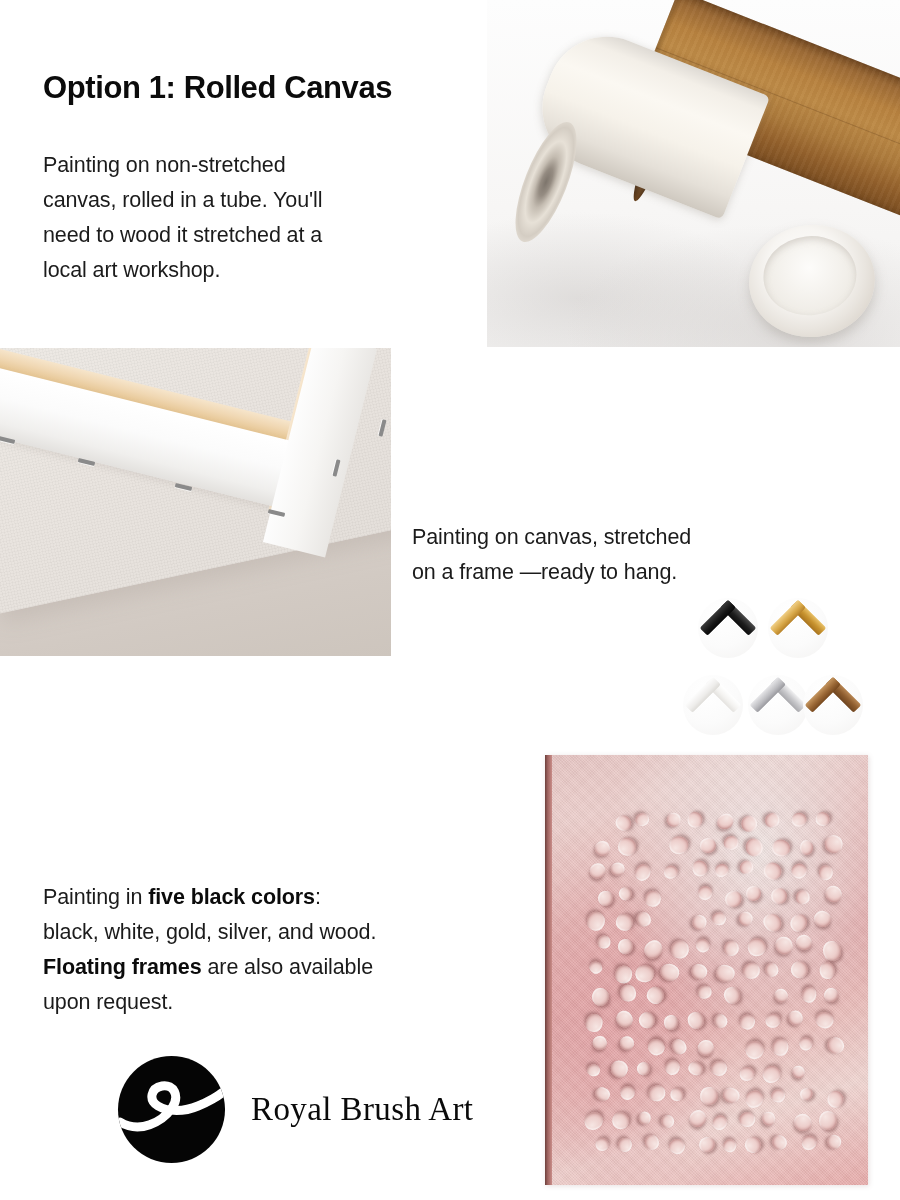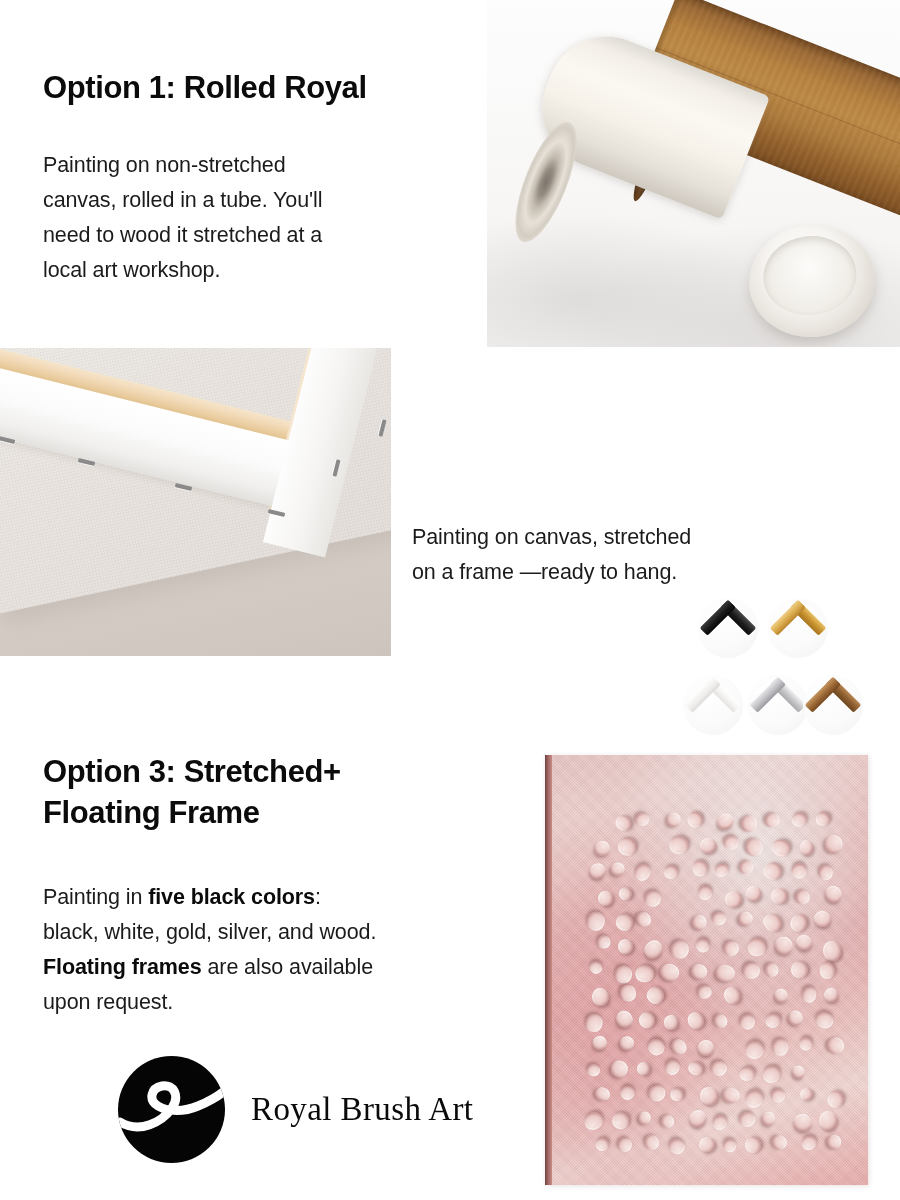--- a/index.html
+++ b/index.html
@@ -321,21 +321,21 @@
     color: #0a0a0a;
     letter-spacing: 0.4px;
     white-space: nowrap;
   }
 </style>
 </head>
 <body>
 
 <div id="page">
 
-  <div class="opt-title" style="left:43px; top:68px; width:450px;">Option 1: Rolled Royal</div>
+  <div class="opt-title" style="left:43px; top:68px; width:450px;">Option 1: Rolled Canvas</div>
 
   <div class="opt-body" style="left:43px; top:148px; width:400px;">Painting on non-stretched
 canvas, rolled in a tube. You'll
 need to wood it stretched at a
 local art workshop.</div>
 
   <div id="img-tube">
     <div class="scene"></div>
     <div class="tube-rim"></div>
     <div class="tube">
@@ -392,22 +392,20 @@
         <div class="arm-b"></div>
       </div>
     </div>
   <div class="swatch sw-wood" style="left:803px; top:675px;">
       <div class="corner">
         <div class="arm-a"></div>
         <div class="arm-b"></div>
       </div>
     </div>
 
-  <div class="opt-title" style="left:43px; top:752px; width:450px;">Option 3: Stretched+
-Floating Frame</div>
 
   <div class="opt-body" id="option-3-body" style="left:43px; top:880px; width:470px;"><span>Painting in </span><b>five black colors</b><span>:
 black, white, gold, silver, and wood.
 </span><b>Floating frames</b><span> are also available
 upon request.</span></div>
 
   <div id="img-painting">
     <div class="paint-noise"></div>
     <div class="side-edge"></div>
   <div class="blob" style="left: 70.643px; top: 59.9425px; width: 14.9978px; height: 16.1278px; transform: rotate(299.7deg);"></div>

